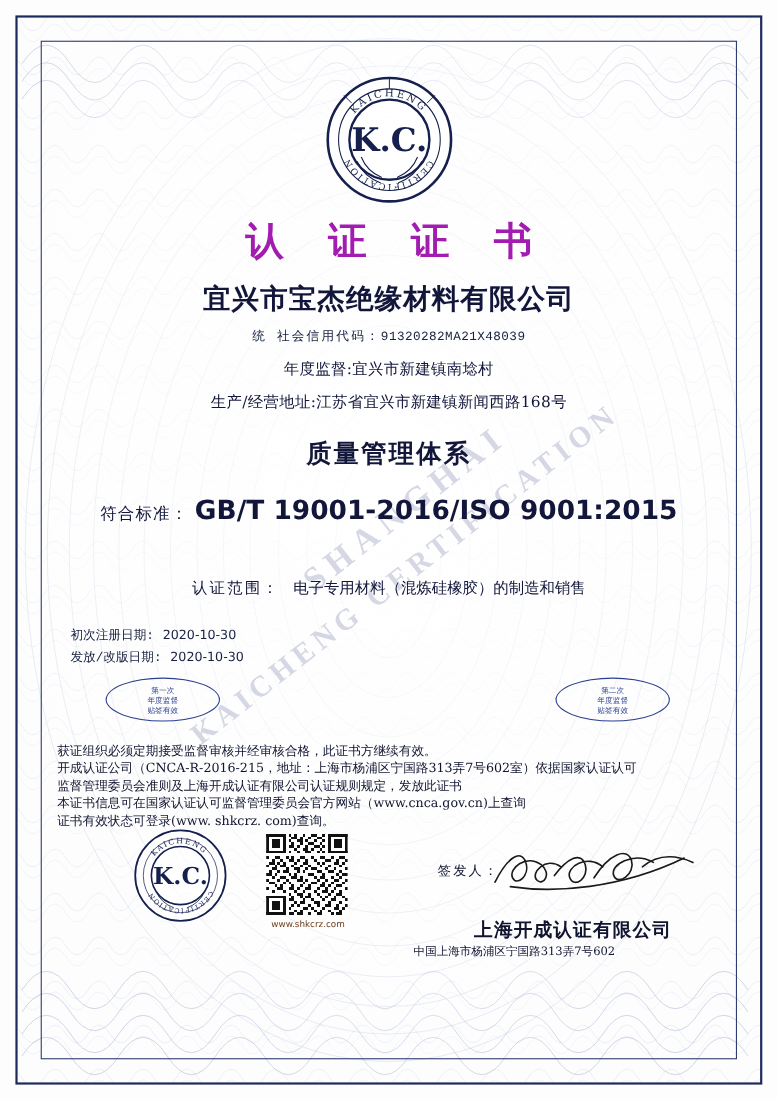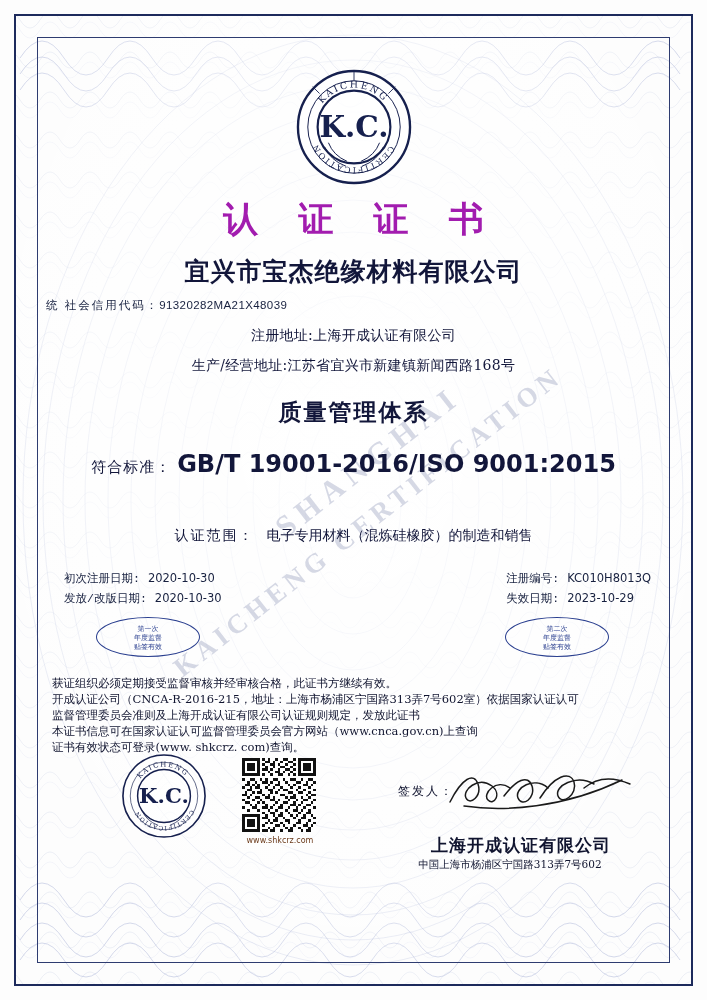--- a/index.html
+++ b/index.html
@@ -96,23 +96,24 @@
     text-align: center;
     font-size: 25px;
     font-weight: bold;
     color: #12163a;
     font-family: "DejaVu Sans", sans-serif;
     letter-spacing: 1px;
     margin-bottom: 10px;
   }
 
   .code-line {
+    text-align: center;
     font-size: 11.5px;
     color: #17203f;
-    font-family: Liberation Sans, sans-serif;
+    font-family: Liberation Mono, monospace;
     margin-bottom: 14px;
     letter-spacing: 0.4px;
   }
   .code-line .lbl { letter-spacing: 2px; }
 
   .addr {
     text-align: center;
     font-size: 14px;
     color: #12163a;
     font-family: "DejaVu Serif", serif;
@@ -301,24 +302,24 @@
     width: 290px;
     text-align: center;
     font-size: 17px;
     font-weight: bold;
     color: #10142f;
     font-family: "DejaVu Serif", serif;
     letter-spacing: 1px;
   }
   .issuer-addr {
     position: absolute;
-    left: 319px;
+    left: 330px;
     top: 106px;
     width: 290px;
-    text-align: center;
+    text-align: left;
     font-size: 10.5px;
     color: #10142f;
     font-family: "DejaVu Serif", serif;
   }
 </style>
 </head>
 <body>
 
 <div id="certificate">
 
@@ -408,48 +409,40 @@
   <div class="content">
 
     <div class="title-cn">认 证 证 书</div>
 
     <div class="company">宜兴市宝杰绝缘材料有限公司</div>
 
     <div class="code-line">
       <span class="lbl">统  社会信用代码：</span><span class="val">91320282MA21X48039</span>
     </div>
 
-    <div class="addr">注册地址:上海开成认证有限公司</div>
+    <div class="addr">年度监督:宜兴市新建镇南埝村</div>
     <div class="addr">生产/经营地址:江苏省宜兴市新建镇新闻西路168号</div>
 
     <div class="system">质量管理体系</div>
 
     <div class="standard-row">
       <span class="lbl">符合标准：</span><span class="val">GB/T 19001-2016/ISO 9001:2015</span>
     </div>
 
     <div class="scope-row">
       <span class="lbl">认证范围：</span><span class="val">电子专用材料（混炼硅橡胶）的制造和销售</span>
     </div>
 
     <div class="dates">
       <div class="left">
         <div class="row">
           <span class="k">初次注册日期:</span><span class="v">2020-10-30</span>
         </div>
         <div class="row">
           <span class="k">发放/改版日期:</span><span class="v">2020-10-30</span>
-        </div>
-      </div>
-      <div class="right">
-        <div class="row">
-          <span class="k">注册编号:</span><span class="v">KC010H8013Q</span>
-        </div>
-        <div class="row">
-          <span class="k">失效日期:</span><span class="v">2023-10-29</span>
         </div>
       </div>
     </div>
 
     <div class="ovals">
       <div class="oval one">
         <div>第一次</div>
         <div>年度监督</div>
         <div>贴签有效</div>
       </div>

